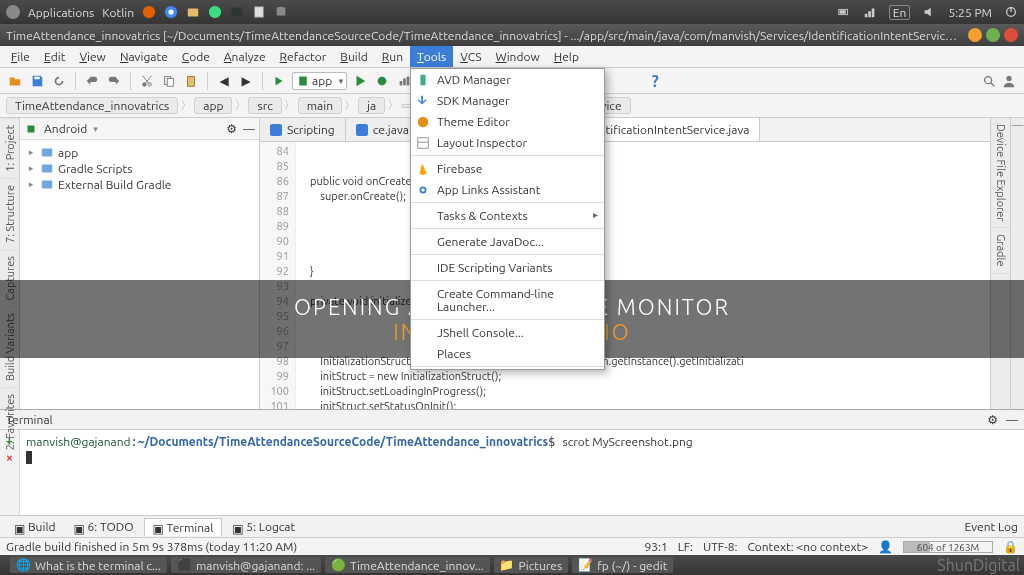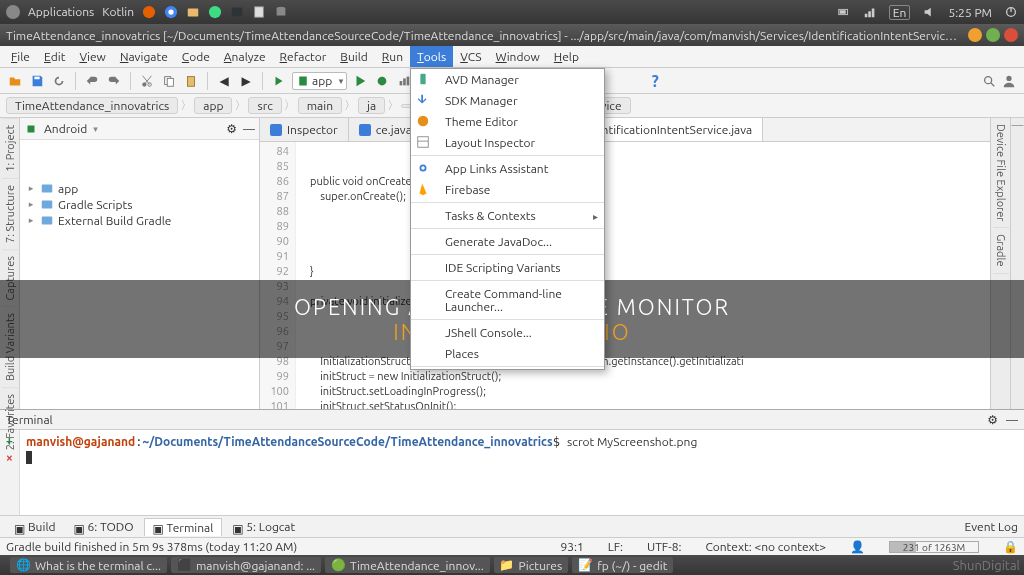--- a/index.html
+++ b/index.html
@@ -1,19 +1,19 @@
 <!DOCTYPE html>
 <html><head>
 <meta charset="utf-8">
 <style>
   * { box-sizing: border-box; margin: 0; padding: 0; font-family: "Ubuntu", "Segoe UI", sans-serif; font-size: 12px; }
   body { width: 1024px; height: 575px; overflow: hidden; background: #f0f0f0; color: #333; position: relative; }
   
   #sys-panel { height: 24px; background: linear-gradient(#4a4a4a,#353535); color: #ddd; display: flex; align-items: center; padding: 0 6px; gap: 10px; }
-  #sys-panel .left { display: flex; gap: 8px; }
+  #sys-panel .left { display: flex; gap: 8px; align-items: center; }
   #sys-panel .right { margin-left: auto; display: flex; gap: 12px; align-items: center; }
   #sys-panel .tray-icon { width: 14px; height: 14px; display: inline-block; }
   #sys-panel svg { width: 14px; height: 14px; fill: #ccc; }
   .ubuntu-logo { width:14px; height:14px; border-radius:50%; background:#888; display:inline-block; }
   
   #title-bar { height: 22px; background: linear-gradient(#5a5a5a,#3e3e3e); color: #ddd; display: flex; align-items: center; padding: 0 6px; font-size: 11px; }
   #title-bar .title-text { white-space: nowrap; overflow: hidden; text-overflow: ellipsis; flex:1; }
   #title-bar .win-btns { display:flex; gap:4px; margin-left:6px; }
   #title-bar .win-btn { width:14px; height:14px; border-radius:50%; }
   
@@ -30,67 +30,67 @@
   .combo::after { content:"▾"; position:absolute; right:3px; font-size:9px; color:#666; }
   
   #breadcrumb { height: 24px; background:#f4f4f4; border-bottom:1px solid #ccc; display:flex; align-items:center; padding:0 6px; gap:2px; }
   #breadcrumb .bc { background:#eaeaea; border:1px solid #d0d0d0; padding:1px 8px; border-radius:3px; display:flex; align-items:center; gap:4px; }
   #breadcrumb .sep { color:#aaa; }
   
   #workspace { display:flex; height: calc(575px - 24px - 22px - 22px - 26px - 24px - 106px - 22px - 18px - 20px); }
   .side-tabs { width:20px; background:#ececec; border-right:1px solid #ccc; display:flex; flex-direction:column; align-items:center; }
   .side-tab { writing-mode: vertical-rl; transform: rotate(180deg); padding:6px 2px; font-size:11px; color:#555; cursor:default; border-bottom:1px solid #ddd; white-space:nowrap; }
   .right-tabs { width:20px; background:#ececec; border-left:1px solid #ccc; display:flex; flex-direction:column; align-items:center; }
-  #project-pane { width:240px; background:#fff; border-right:1px solid #ccc; display:flex; flex-direction:column;gap:36px; }
+  #project-pane { width:240px; background:#fff; border-right:1px solid #ccc; display:flex; flex-direction:column; }
   #project-pane .hdr { height:22px; border-bottom:1px solid #ddd; display:flex; align-items:center; padding:0 4px; gap:6px; background:#f6f6f6; }
   #project-pane .tree { padding:4px 6px; }
   .tree-item { display:flex; align-items:center; gap:4px; padding:1px 0; }
   .tree-item .arrow { width:10px; text-align:center; color:#888; font-size:9px;}
   
   #editor-area { flex:1; display:flex; flex-direction:column; background:#fff; }
   #editor-tabs { height:24px; display:flex; border-bottom:1px solid #ccc; background:#f2f2f2; }
   .etab { padding:3px 10px; border-right:1px solid #ccc; display:flex; align-items:center; gap:5px; font-size:11px; background:#eeeeee; }
   .etab.active { background:#ffffff; }
   .ficon { width:12px; height:12px; display:inline-block; border-radius:2px; }
   #editor-body { flex:1; display:flex; position:relative; overflow:hidden; font-family: "Menlo","Consolas",monospace; }
   #gutter { width:36px; background:#f7f7f7; color:#999; text-align:right; padding:2px 6px; line-height:15px; font-size:11px; border-right:1px solid #eee; }
   #code { flex:1; padding:2px 4px; line-height:15px; font-size:11px; color:#333; white-space:pre; }
   
   #tools-menu { position:absolute; top:0; left:345px; width:195px; background:#fff; border:1px solid #999; box-shadow:3px 3px 8px rgba(0,0,0,.3); z-index:500; }
-  #tools-menu .item { padding:4px 16px 4px 34px; display:flex; align-items:flex-end; position:relative; }
+  #tools-menu .item { padding:4px 16px 4px 26px; display:flex; align-items:flex-start; position:relative; }
   #tools-menu .sep-h { height:1px; background:#ddd; margin:2px 0; }
   #tools-menu .ico { position:absolute; left:5px; width:14px; height:14px; }
   #tools-menu .sub::after { content:"▸"; position:absolute; right:6px; color:#666; font-size:10px;}
   
   #headline { position:absolute; left:0; right:0; top:280px; height:78px; background:rgba(0,0,0,.55); display:flex; flex-direction:column; align-items:center; justify-content:center; z-index:400; pointer-events:none; }
   #headline .l1 { color:#fff; font-size:22px; letter-spacing:2px; font-weight:300; }
   #headline .l2 { color:#f0a020; font-size:22px; letter-spacing:2px; font-weight:300; }
   
   #terminal-pane { height:106px; border-top:1px solid #aaa; background:#fff; display:flex; flex-direction:column; }
   #terminal-pane .thdr { height:20px; background:#f2f2f2; display:flex; align-items:center; padding:0 6px; border-bottom:1px solid #ccc; }
   #terminal-pane .body { flex:1; display:flex; }
   #terminal-pane .tside { width:20px; background:#f2f2f2; border-right:1px solid #ddd; display:flex; flex-direction:column; align-items:center; gap:4px; padding-top:4px;}
   #terminal-pane pre { flex:1; padding:4px 6px; font-family:"Menlo","Consolas",monospace; font-size:12px; line-height:16px; }
-  .prompt-user{color:#c2410c;font-weight:bold;}
+  .prompt-user{color:#14532d;font-weight:normal;}
   .prompt-path{color:#3465a4;font-weight:bold;}
   
   #bottom-tabs { height:22px; background:#f2f2f2; border-top:1px solid #ccc; display:flex; align-items:center; gap:2px; padding:0 6px; }
   #bottom-tabs .btab { padding:2px 8px; display:flex; align-items:center; gap:4px; }
   #bottom-tabs .btab.active { background:#fff; border:1px solid #ccc; border-bottom:none; }
   #bottom-tabs .right { margin-left:auto; display:flex; gap:8px; }
   
   #status-bar { height:18px; background:#f4f4f4; border-top:1px solid #ccc; display:flex; align-items:center; padding:0 6px; font-size:11px; gap:10px; }
-  #status-bar .right { margin-left:auto; display:flex; gap:24px; align-items:center; }
+  #status-bar .right { margin-left:auto; display:flex; gap:10px; align-items:center; }
   .mem { width:90px; height:12px; border:1px solid #aaa; position:relative; overflow:hidden;}
   .mem .fill{position:absolute;left:0;top:0;bottom:0;width:30%;background:#bbb;}
   .mem .lbl{position:absolute;left:0;right:0;text-align:center;font-size:10px;line-height:12px;color:#444;}
   
   #taskbar { height:20px; background:linear-gradient(#4a4a4a,#353535); display:flex; align-items:center; padding:0 4px; gap:6px; color:#ddd; font-size:11px; }
   #taskbar .tbi { background:#555; padding:1px 6px; border-radius:2px; display:flex; align-items:center; gap:4px; max-width:180px; overflow:hidden; white-space:nowrap; }
-  #taskbar .wm{margin-left:auto;color:#777;font-size:13px;}
+  #taskbar .wm{margin-left:auto;color:#777;font-size:16px;}
   
   .i-green{fill:#2b8a3e;} .i-orange{fill:#e58e1a;} .i-blue{fill:#3b7dd8;} .i-grey{fill:#777;}
 </style>
 </head>
 <body>
 
 <div id="sys-panel">
   <div class="left">
     <span class="ubuntu-logo"></span>
     <span>Applications</span>
@@ -330,21 +330,21 @@
           </svg>
           <span>External Build Gradle</span>
         </div>
       </div>
   </div>
 
   <div id="editor-area">
     <div id="editor-tabs">
         <div class="etab">
           <span class="ficon" style="background:#3b7dd8"></span>
-          <span>Inspector</span>
+          <span>Scripting</span>
         </div>
         <div class="etab">
           <span class="ficon" style="background:#3b7dd8"></span>
           <span>ce.java</span>
         </div>
         <div class="etab">
           <span class="ficon" style="background:#e58e1a"></span>
           <span>content_main.xml</span>
         </div>
         <div class="etab active">
@@ -443,21 +443,21 @@
 <div id="status-bar">
   <span>Gradle build finished in 5m 9s 378ms (today 11:20 AM)</span>
   <div class="right">
     <span>93:1</span>
     <span>LF:</span>
     <span>UTF-8:</span>
     <span>Context: &lt;no context&gt;</span>
     <span>👤</span>
     <span class="mem">
       <span class="fill"></span>
-      <span class="lbl">231 of 1263M</span>
+      <span class="lbl">604 of 1263M</span>
     </span>
     <span>🔒</span>
   </div>
 </div>
 
 <div id="taskbar">
   <span class="tray-icon"><svg viewBox="0 0 16 16">
         <rect x="2" y="2" width="12" height="12" fill="#888"></rect>
       </svg></span>
   <div id="taskbar-items" style="display:flex;gap:4px;">
@@ -507,29 +507,29 @@
     <div class="item">
       <svg class="ico" viewBox="0 0 16 16">
         <rect x="2" y="2" width="12" height="12" fill="none" stroke="#888"></rect>
         <line x1="2" y1="7" x2="14" y2="7" stroke="#888"></line>
       </svg>
       <span>Layout Inspector</span>
     </div>
     <div class="sep-h"></div>
     <div class="item">
       <svg class="ico" viewBox="0 0 16 16">
+        <path fill="#ffa000" d="M4 13 7 2l2 4 3 7-4 2z"></path>
+      </svg>
+      <span>Firebase</span>
+    </div>
+    <div class="item">
+      <svg class="ico" viewBox="0 0 16 16">
         <path fill="none" stroke="#3b7dd8" stroke-width="2" d="M5 8a3 3 0 0 1 6 0M5 8a3 3 0 0 0 6 0"></path>
       </svg>
       <span>App Links Assistant</span>
-    </div>
-    <div class="item">
-      <svg class="ico" viewBox="0 0 16 16">
-        <path fill="#ffa000" d="M4 13 7 2l2 4 3 7-4 2z"></path>
-      </svg>
-      <span>Firebase</span>
     </div>
     <div class="sep-h"></div>
     <div class="item sub">
       <span>Tasks &amp; Contexts</span>
     </div>
     <div class="sep-h"></div>
     <div class="item">
       <span>Generate JavaDoc...</span>
     </div>
     <div class="sep-h"></div>

